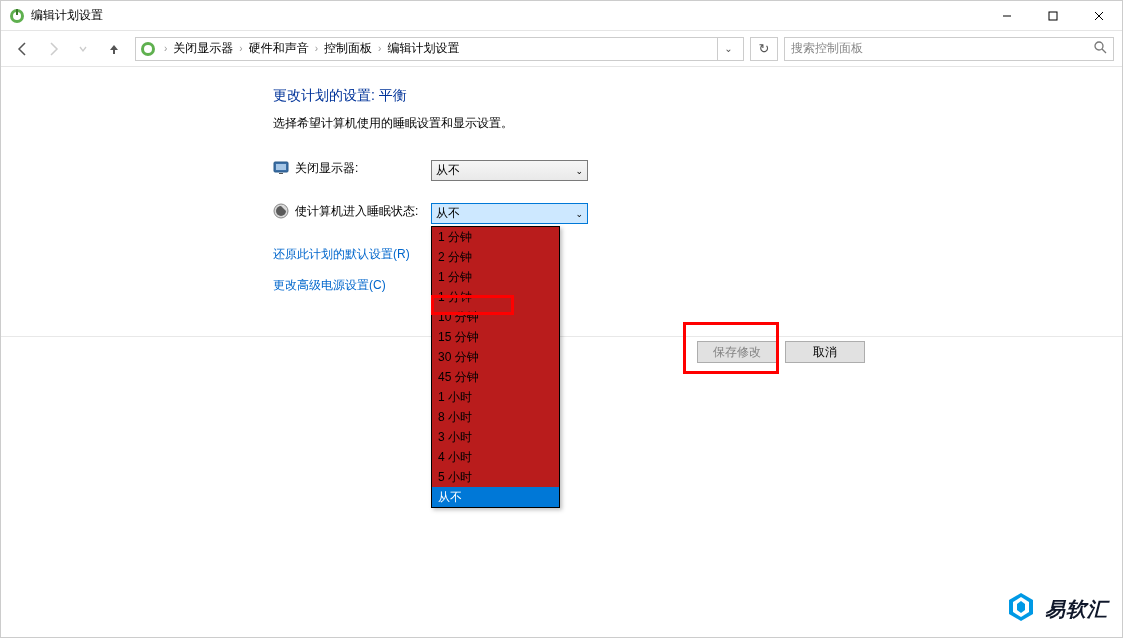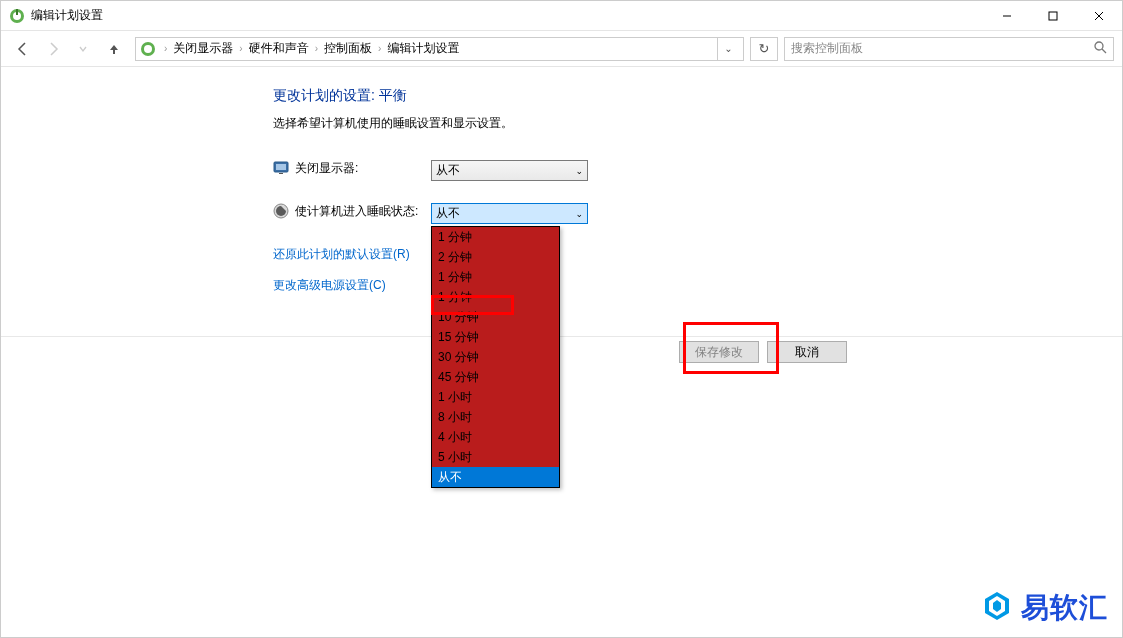--- a/index.html
+++ b/index.html
@@ -34,31 +34,31 @@
   .dropdown { width: 157px; height: 21px; border: 1px solid #7a7a7a; background: linear-gradient(#f6f6f6,#e9e9e9); display: flex; align-items: center; padding: 0 4px; font-size: 12px; position: relative; }
   .dropdown.active { border: 1px solid #0078d7; background: #cde8ff; }
   .dropdown .dd-caret { margin-left: auto; font-size: 9px; color: #000; }
   
   .dropdown-list { position: absolute; left: 430px; top: 225px; width: 129px; border: 1px solid #000; background: #b91c1c; z-index: 10; box-shadow: 2px 2px 4px rgba(0,0,0,0.25); }
   .dropdown-list .opt { padding: 1.5px 6px; font-size: 12px; color: #000; }
   .dropdown-list .opt.selected { background: #0078d7; color: #fff; }
   
   .link { font-size: 12px; color: #0066cc; margin-bottom: 14px; cursor: pointer; }
   
-  .buttons-area { position: absolute; left: 678px; top: 340px; display: flex; gap: 8px; align-items: center; }
+  .buttons-area { position: absolute; left: 696px; top: 340px; display: flex; gap: 8px; align-items: center; }
   .btn { min-width: 80px; height: 22px; border: 1px solid #adadad; background: #e1e1e1; font-size: 12px; display: flex; align-items: center; justify-content: center; padding: 0 12px; }
   .btn.disabled { color: #838383; }
   
   .highlight-box { position: absolute; border: 3px solid red; pointer-events: none; z-index: 20; }
   .hb1 { left: 430px; top: 294px; width: 83px; height: 20px; }
   .hb2 { left: 682px; top: 321px; width: 96px; height: 52px; }
   
   .watermark { position: absolute; right: 14px; bottom: 10px; display: flex; align-items: center; gap: 8px; }
   .watermark .wm-icon svg { width: 32px; height: 32px; }
-  .watermark .wm-text { font-size: 28px; font-weight: bold; color: #1d4ed8; letter-spacing: 1px; }
+  .watermark .wm-text { font-size: 20px; font-weight: bold; color: #0f172a; letter-spacing: 1px; font-style: italic; }
 </style>
 </head>
 <body>
 
 <div class="titlebar">
   <span class="app-icon">
     <svg viewBox="0 0 16 16">
         <circle cx="8" cy="8" r="7" fill="#5fb04f"></circle>
         <circle cx="8" cy="8" r="4" fill="#fff"></circle>
         <rect x="7" y="1" width="2" height="6" fill="#3a7a2a"></rect>
@@ -175,20 +175,21 @@
     <div class="opt">1 分钟</div>
     <div class="opt">2 分钟</div>
     <div class="opt">1 分钟</div>
     <div class="opt">1 分钟</div>
     <div class="opt">10 分钟</div>
     <div class="opt">15 分钟</div>
     <div class="opt">30 分钟</div>
     <div class="opt">45 分钟</div>
     <div class="opt">1 小时</div>
     <div class="opt">8 小时</div>
+    <div class="opt">3 小时</div>
     <div class="opt">4 小时</div>
     <div class="opt">5 小时</div>
     <div class="opt selected">从不</div>
   </div>
 
 <div class="buttons-area">
   <div class="btn disabled">保存修改</div>
   <div class="btn">取消</div>
 </div>
 

